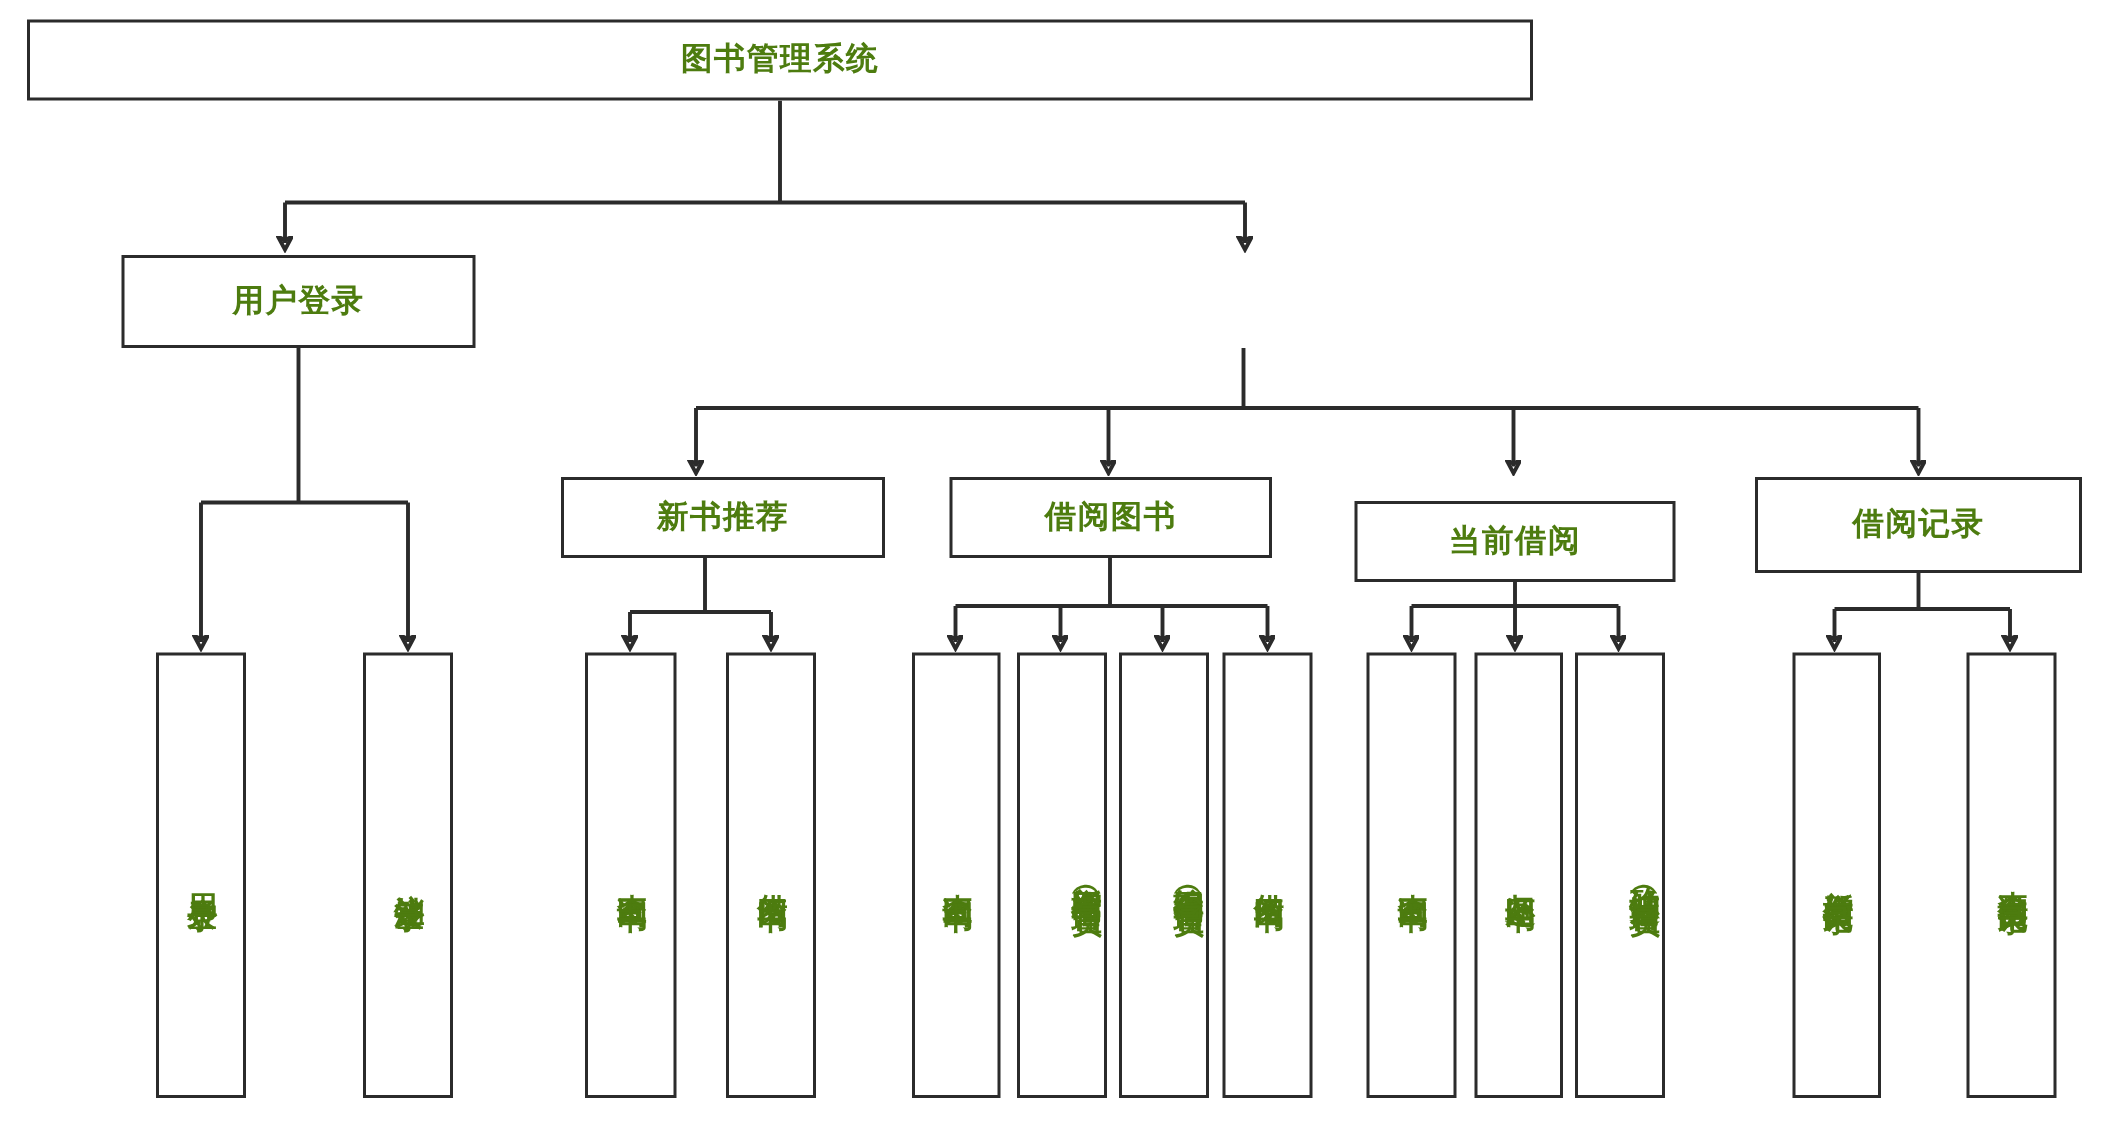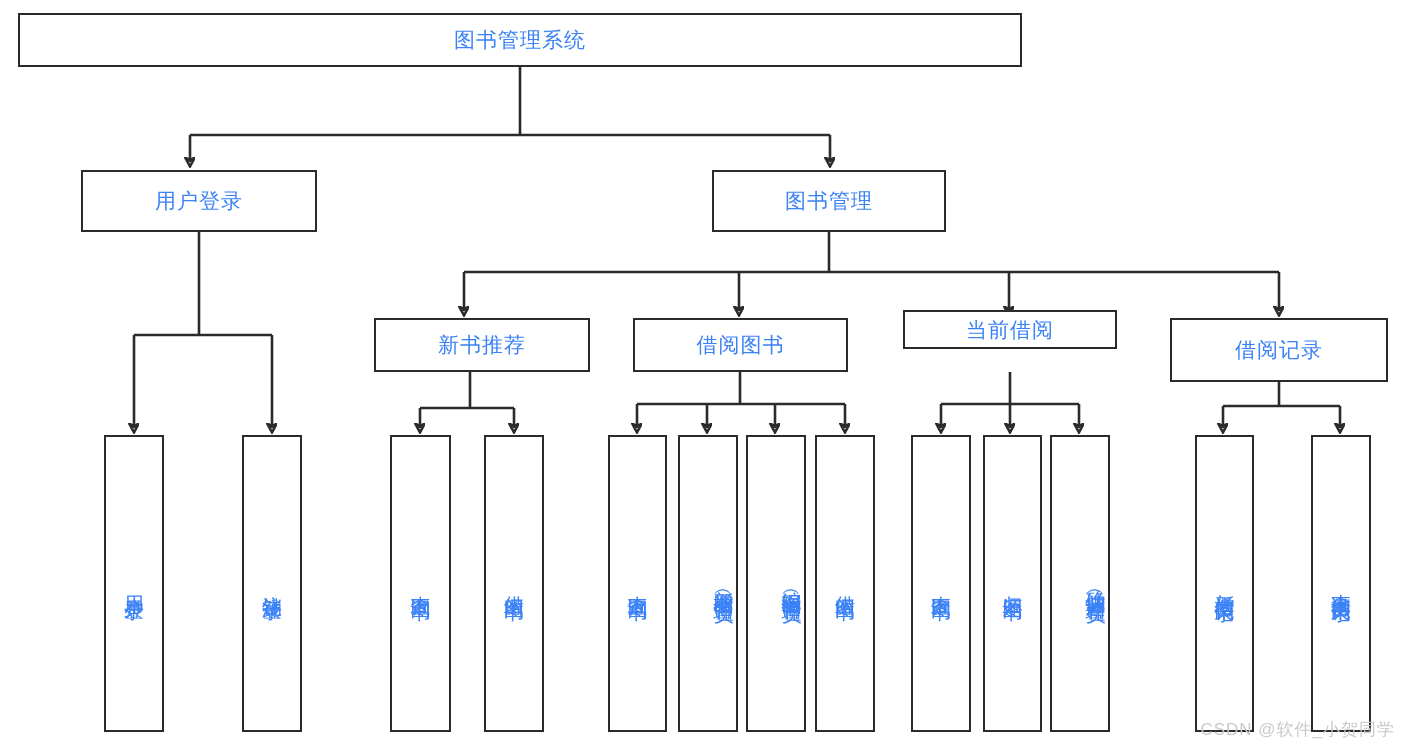--- a/index.html
+++ b/index.html
@@ -15,21 +15,22 @@
     position:absolute;left:0;top:0;width:1405px;height:747px;
   }
   .node{
     position:absolute;
     box-sizing:border-box;
     background:#ffffff;
     border:2.5px solid #2b2b2b;
     display:flex;
     align-items:center;
     justify-content:center;
-    color:#3b82f6;
+    color:#4d7c0f;
+    font-weight:bold;
   }
   .node.horiz{
     font-size:21px;
     line-height:1.1;
     letter-spacing:1px;
   }
   .node.vert{
     writing-mode:vertical-rl;
     text-orientation:upright;
     font-size:20px;
@@ -118,25 +119,24 @@
 
     <line x1="1279" y1="372" x2="1279" y2="406"></line>
     <line x1="1223" y1="406" x2="1340" y2="406"></line>
     <line x1="1223" y1="406" x2="1223" y2="428" marker-end="url(#arrow)"></line>
     <line x1="1340" y1="406" x2="1340" y2="428" marker-end="url(#arrow)"></line>
   </svg>
 
   <div class="node horiz" style="left:18px;top:13px;width:1004px;height:54px;">图书管理系统</div>
 
   <div class="node horiz" style="left:81px;top:170px;width:236px;height:62px;">用户登录</div>
-  <div class="node horiz" style="left:712px;top:170px;width:234px;height:62px;">图书管理</div>
 
   <div class="node horiz" style="left:362px;top:318px;width:216px;height:54px;margin-left:12px;">新书推荐</div>
   <div class="node horiz" style="left:633px;top:318px;width:215px;height:54px;">借阅图书</div>
-  <div class="node horiz" style="left:903px;top:310px;width:214px;height:39px;">当前借阅</div>
+  <div class="node horiz" style="left:903px;top:334px;width:214px;height:54px;">当前借阅</div>
   <div class="node horiz" style="left:1170px;top:318px;width:218px;height:64px;">借阅记录</div>
 
   <div class="node vert midalign" style="left:104px;top:435px;width:60px;height:297px;">
     <span class="vtext">用户登录</span>
   </div>
   <div class="node vert midalign" style="left:242px;top:435px;width:60px;height:297px;">
     <span class="vtext">注销登录</span>
   </div>
 
   <div class="node vert midalign" style="left:390px;top:435px;width:61px;height:297px;">
@@ -169,14 +169,13 @@
     <span class="vtext">确认归还（管理员）</span>
   </div>
 
   <div class="node vert midalign" style="left:1195px;top:435px;width:59px;height:297px;">
     <span class="vtext">新增借阅记录</span>
   </div>
   <div class="node vert midalign" style="left:1311px;top:435px;width:60px;height:297px;">
     <span class="vtext">查询借阅记录</span>
   </div>
 
-  <div id="watermark">CSDN @软件_小贺同学</div>
 </div>
 
 </body></html>

